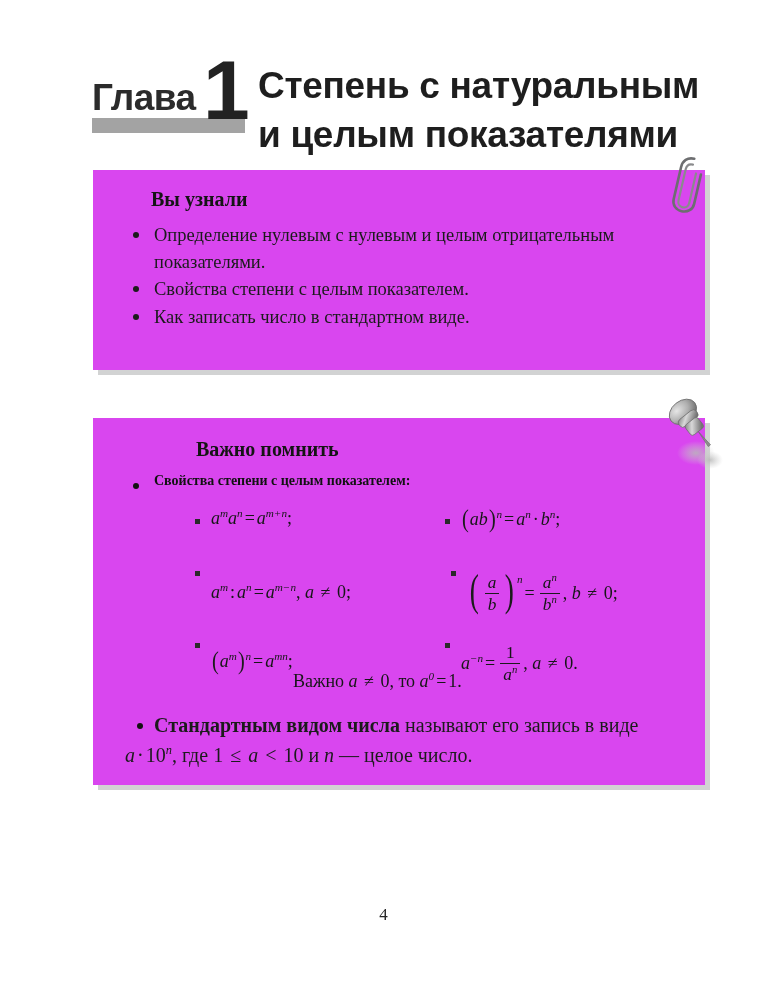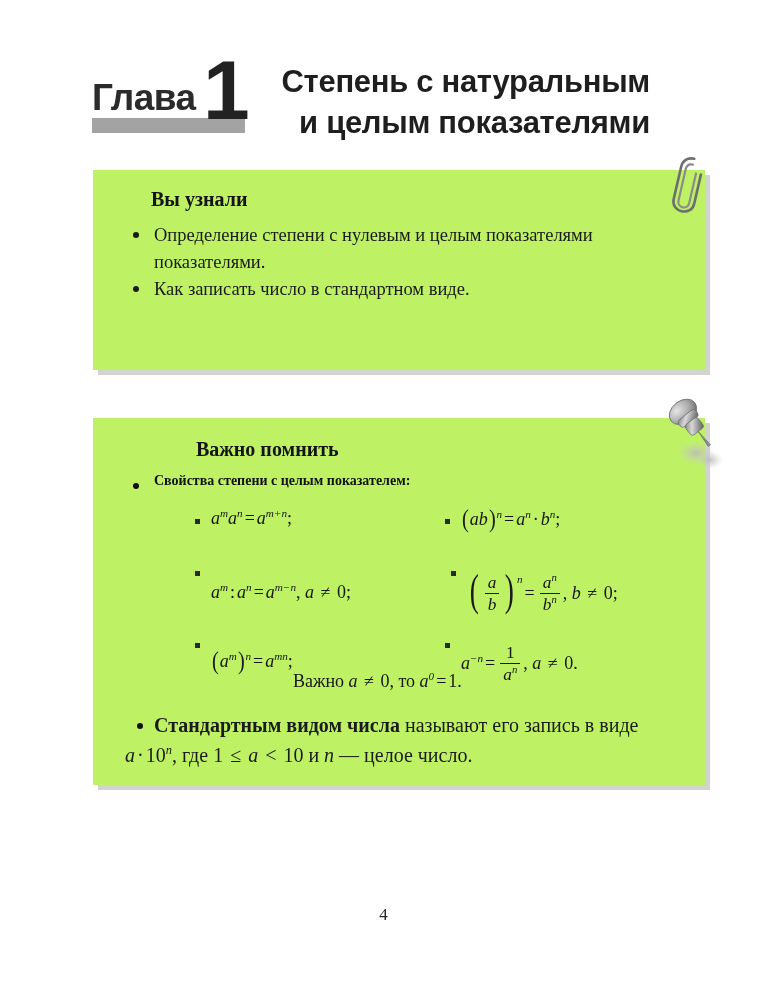--- a/index.html
+++ b/index.html
@@ -53,32 +53,32 @@
     height: 15px;
     background: #a3a3a3;
   }
   .chapter-title {
     position: absolute;
     left: 258px;
     top: 62px;
     width: 392px;
     text-align: right;
     font-family: "Liberation Sans", "DejaVu Sans", sans-serif;
-    font-size: 31px;
+    font-size: 37px;
     font-weight: 700;
     line-height: 1.32;
     letter-spacing: -0.3px;
     color: #1e1e1e;
   }
   .chapter-title .tline { display: block; white-space: nowrap; }
 
   
   .panel {
     position: absolute;
-    background: #bef264;
+    background: #d946ef;
     box-shadow: 5px 5px 0 0 #d2d3d3;
   }
   #panel-learned { left: 93px; top: 170px; width: 612px; height: 200px; }
   #panel-remember { left: 93px; top: 418px; width: 612px; height: 367px; }
 
   .panel-heading {
     position: absolute;
     font-family: "Liberation Serif", "DejaVu Serif", serif;
     font-weight: 700;
     font-size: 20px;
@@ -289,21 +289,22 @@
   <div class="chapter-number">1</div>
   <div class="chapter-title">
     <span class="tline">Степень с натуральным</span>
     <span class="tline">и целым показателями</span>
   </div>
 </div>
 
 <div class="panel" id="panel-learned">
   <div class="panel-heading">Вы узнали</div>
   <ul class="blist">
-    <li>Определение степени с нулевым и целым показателями показателями.</li>
+    <li>Определение нулевым с нулевым и целым отрицательным показателями.</li>
+    <li>Свойства степени с целым показателем.</li>
     <li>Как записать число в стандартном виде.</li>
   </ul>
 </div>
 
 <div class="clip-icon">
   <svg width="40" height="72" viewBox="0 0 40 72" xmlns="http://www.w3.org/2000/svg">
     <g transform="rotate(13 20 36)">
       <path d="M20 8 C13 8 9 12.5 9 19 L9 52 C9 58 13.5 62 19.5 62 C25.5 62 30 58 30 52 L30 22" fill="none" stroke="#6d6e70" stroke-width="2.6" stroke-linecap="round"></path>
       <path d="M20 14 C16 14 14 16.5 14 20 L14 52 C14 55.5 16.3 58 19.6 58 C23 58 25 55.5 25 52 L25 22" fill="none" stroke="#8a8b8d" stroke-width="2.2" stroke-linecap="round"></path>
     </g>

